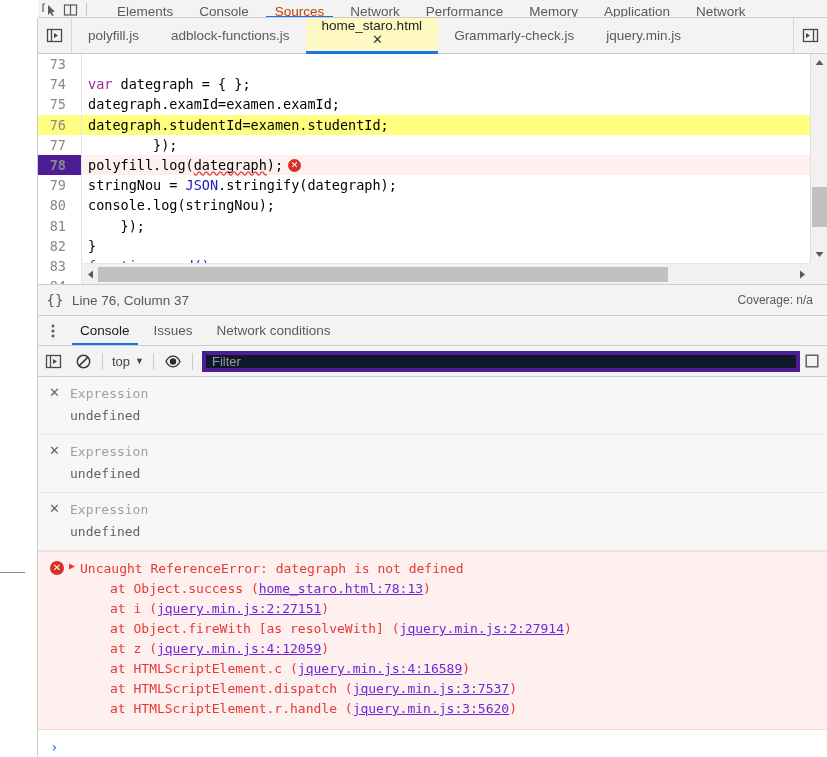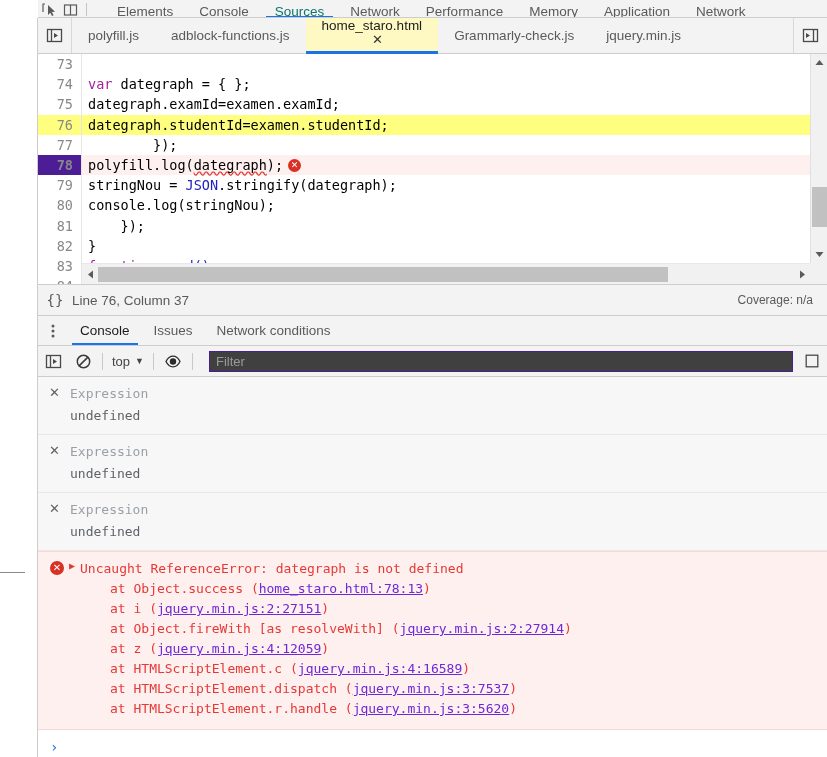--- a/index.html
+++ b/index.html
@@ -39,21 +39,21 @@
   }
   .tb-ico{width:22px;height:17px;display:flex;align-items:center;justify-content:center;}
   .tb-sep{width:1px;height:13px;background:#c4c4c4;margin:0 4px;align-self:center;}
   #main-tabbar .mt-list{
     position:absolute;left:66px;top:0;display:flex;align-items:flex-end;height:18px;
   }
   .mt{
     padding:0 13px;height:18px;line-height:23px;font-size:13.5px;color:#5a5a5a;
     white-space:nowrap;cursor:default;position:relative;
   }
-  .mt.active{color:#0f766e;}
+  .mt.active{color:#c2410c;}
   .mt.active::after{
     content:"";position:absolute;left:4px;right:4px;bottom:0;height:2px;background:#1a73e8;
   }
   
   #file-tabs{
     position:absolute;left:38px;top:18px;right:0;height:36px;
     background:#f3f3f3;border-bottom:1px solid #cdcdcd;box-sizing:border-box;
     display:flex;align-items:stretch;
   }
   .ftb-btn{
@@ -75,21 +75,21 @@
     position:absolute;left:38px;top:54px;right:0;height:230px;
     background:#ffffff;overflow:hidden;
     font-family:"DejaVu Sans Mono","Liberation Mono",monospace;
     font-size:13.5px;
   }
   #code-scroll{position:absolute;left:0;top:0;right:17px;bottom:0;overflow:hidden;}
   .cl{
     height:20.2px;line-height:20.2px;display:flex;white-space:pre;position:relative;
   }
   .cl .ln{
-    width:44px;min-width:44px;text-align:right;padding-right:8px;box-sizing:border-box;
+    width:44px;min-width:44px;text-align:right;padding-right:15px;box-sizing:border-box;
     color:#888;background:#ffffff;border-right:1px solid #e6e6e6;
   }
   .cl .src{padding-left:6px;flex:1;color:#000;}
   .cl.hl .src,.cl.hl{background:#ffff7f;}
   .cl.hl .ln{background:#ffff7f;}
   .cl.err .src{background:#fff0f0;}
   .cl.err .ln{background:#4c1d95;font-weight:bold;}
   .cl.err{background:#fff0f0;}
   .kw{color:#a020a0;}
   .fn{color:#2020c0;}
@@ -162,21 +162,21 @@
     position:absolute;left:38px;top:346px;right:0;height:31px;
     background:#f3f3f3;border-bottom:1px solid #cdcdcd;box-sizing:border-box;
     display:flex;align-items:center;
   }
   .ct-btn{width:30px;height:31px;display:flex;align-items:center;justify-content:center;}
   .ct-sep{width:1px;height:17px;background:#c9c9c9;margin:0 4px;}
   .ct-ctx{
     display:flex;align-items:center;gap:5px;font-size:13px;color:#444;padding:0 5px;
   }
   #filter-input{
-    flex:1;height:21px;margin:0 12px;background:#404040;border:1px solid #4c1d95;
+    flex:1;height:21px;margin:0 5px;background:#0f172a;border:4px solid #4c1d95;
     box-sizing:border-box;display:flex;align-items:center;padding:0 6px;
     font-size:13px;color:#9a9a9a;
   }
   .ct-end{width:22px;display:flex;align-items:center;justify-content:flex-start;overflow:hidden;}
   
   #console-body{
     position:absolute;left:38px;top:377px;right:0;bottom:0;background:#fff;overflow:hidden;
   }
   .msg{
     border-bottom:1px solid #e8e8e8;background:#f7f7f7;padding:6px 0 7px 0;position:relative;

